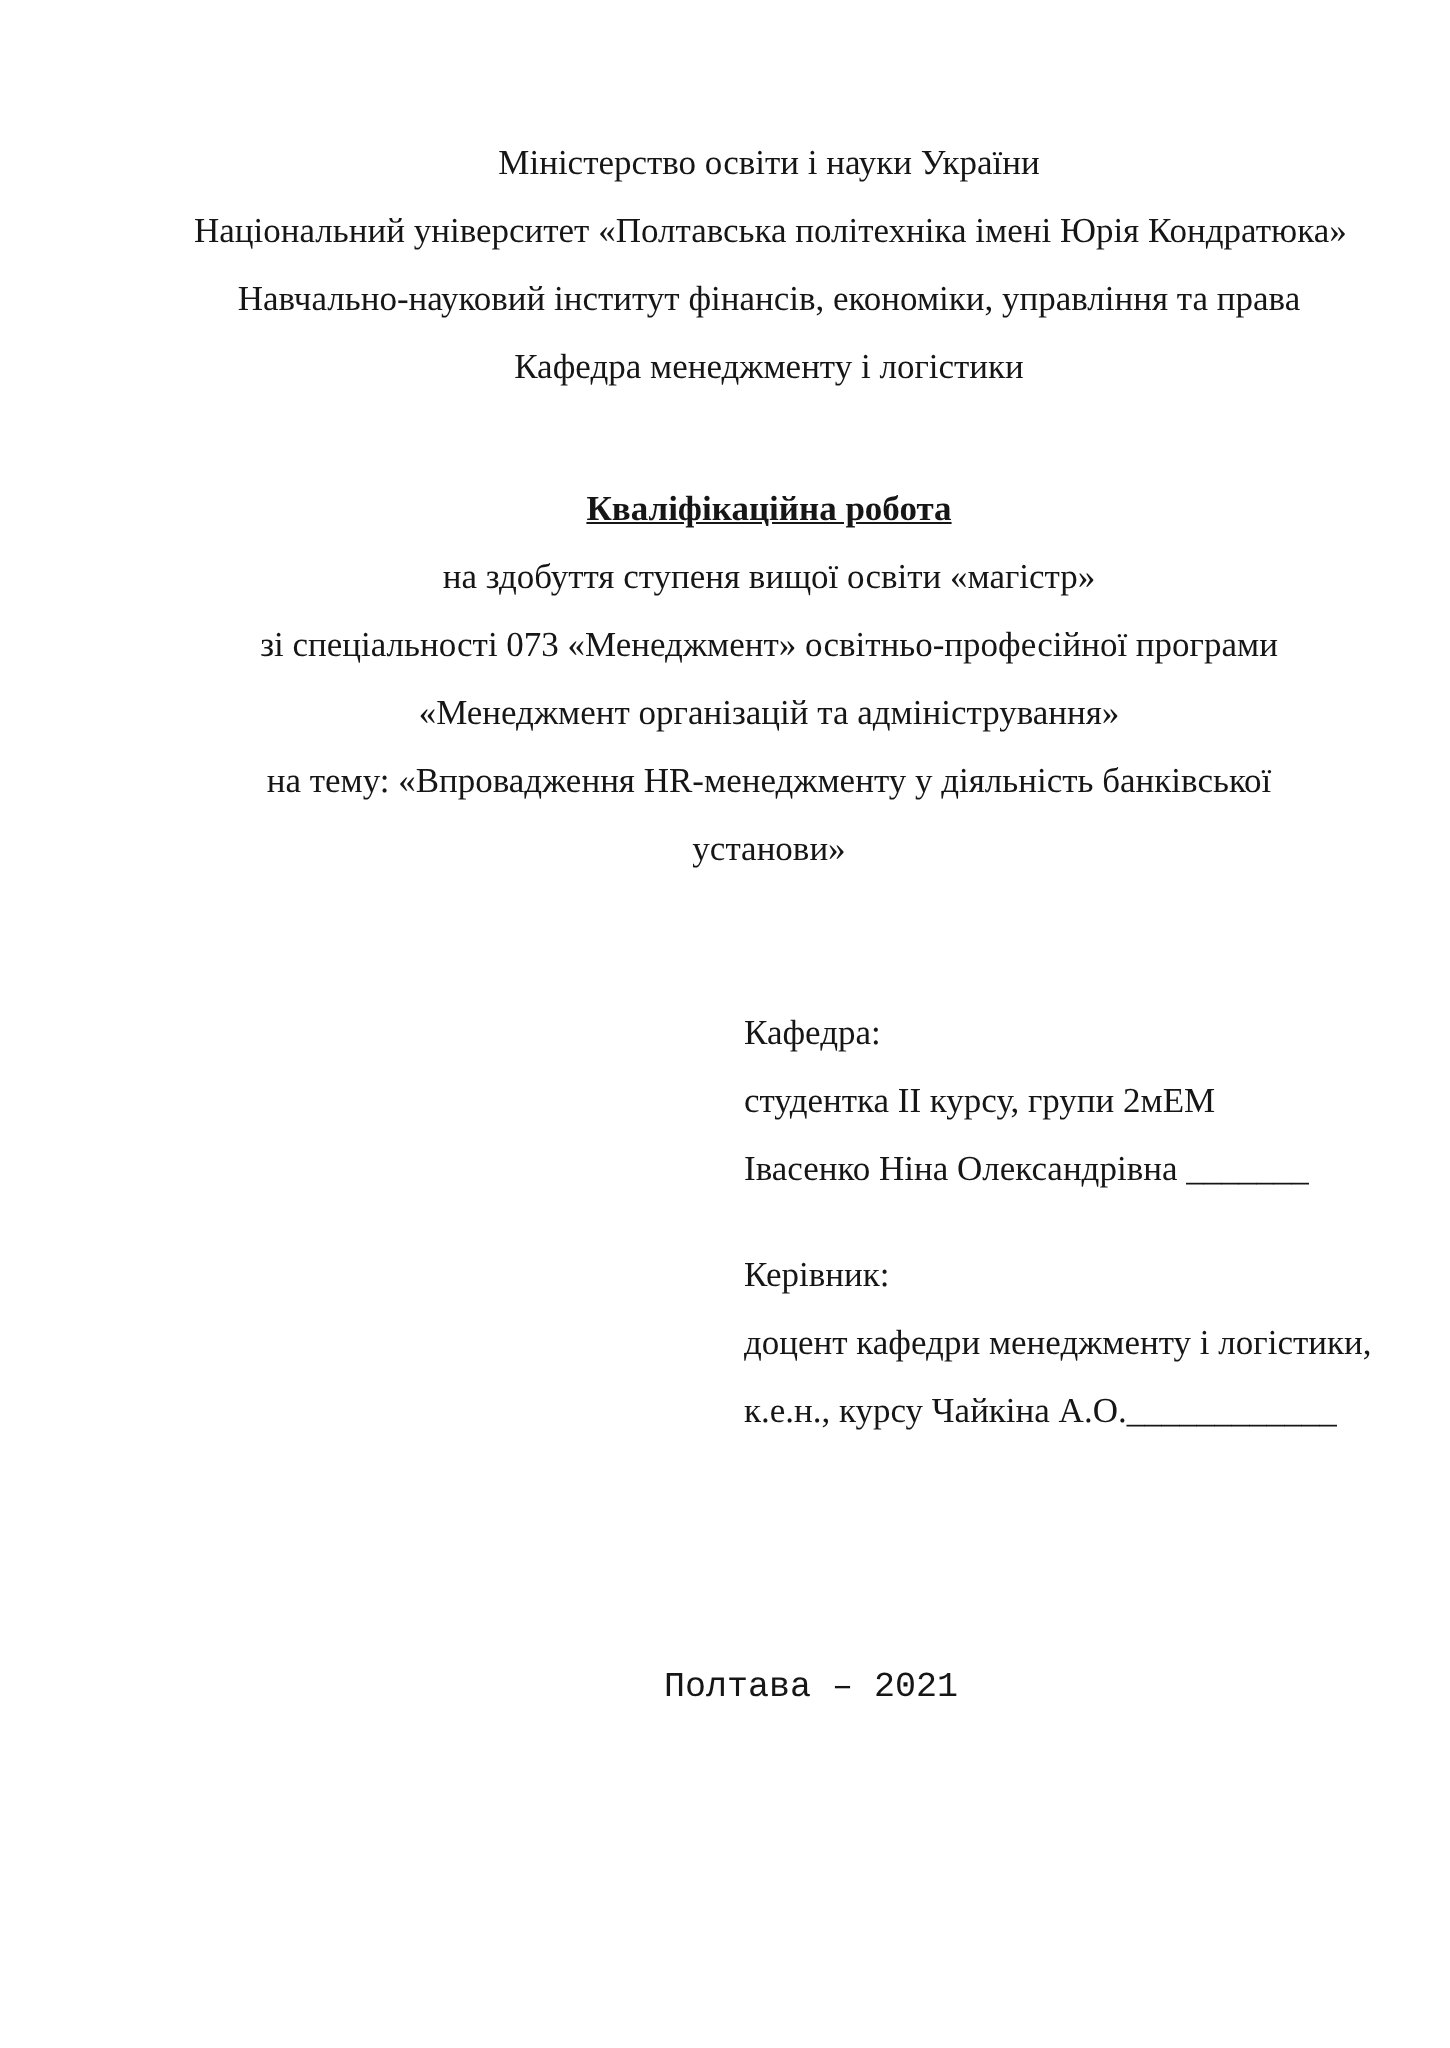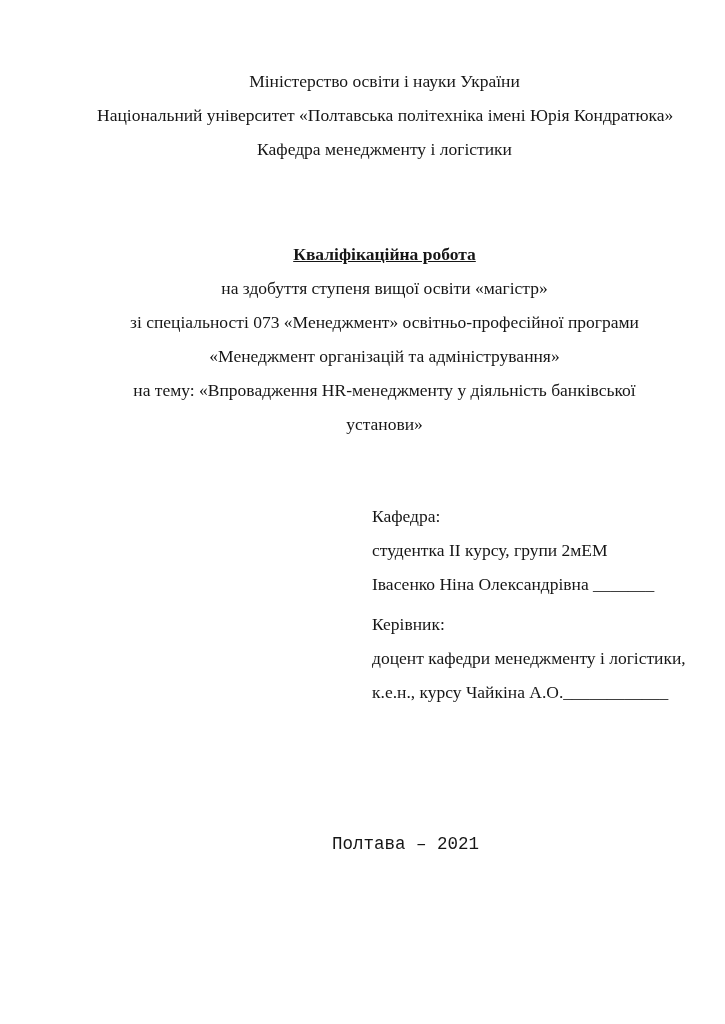--- a/index.html
+++ b/index.html
@@ -36,38 +36,39 @@
   }
   .header-block { top: 64px; }
   .title-block  { top: 237px; }
   .bold { font-weight: bold; text-decoration: underline; }
   .left-block {
     position: absolute;
     left: 372px;
     text-align: left;
   }
   .executor-block   { top: 499px; }
-  .supervisor-block { top: 607px; }
+  .supervisor-block { top: 620px; }
   .footer-block {
     position: absolute;
     left: 118px;
     width: 575px;
     top: 827px;
     text-align: center;
     font-family: Liberation Mono, monospace;
   }
 </style>
 </head>
 <body>
 
 <div class="page">
 
   <div class="centered header-block">
     <p>Міністерство освіти і науки України</p>
     <p>Національний університет «Полтавська політехніка імені Юрія Кондратюка»</p>
+    <p>Навчально-науковий інститут фінансів, економіки, управління та права</p>
     <p>Кафедра менеджменту і логістики</p>
   </div>
 
   <div class="centered title-block">
     <p class="bold">Кваліфікаційна робота</p>
     <p>на здобуття ступеня вищої освіти «магістр»</p>
     <p>зі спеціальності 073 «Менеджмент» освітньо-професійної програми</p>
     <p>«Менеджмент організацій та адміністрування»</p>
     <p>на тему: «Впровадження HR-менеджменту у діяльність банківської</p>
     <p>установи»</p>

